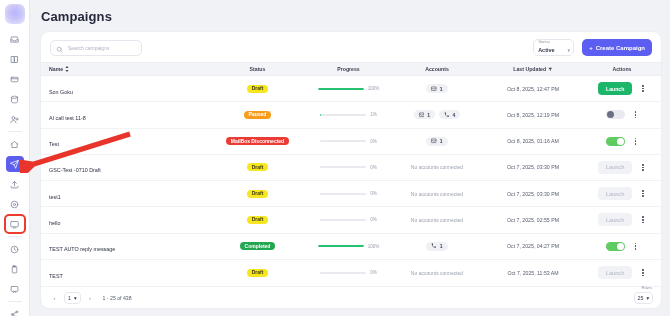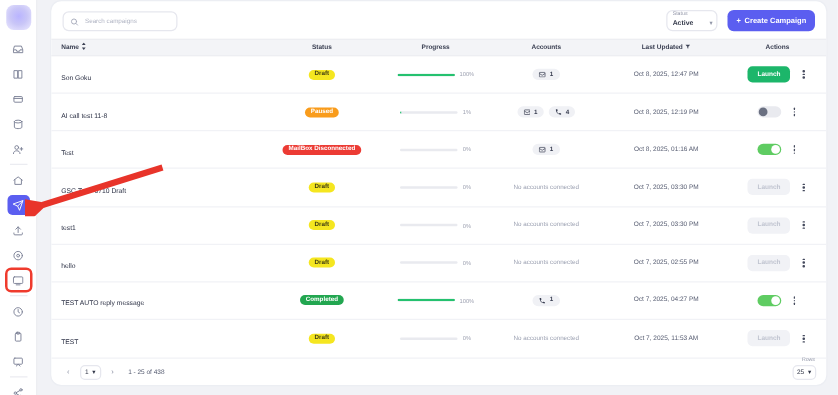--- a/index.html
+++ b/index.html
@@ -317,20 +317,21 @@
               <path d="M8.2 10.8l7.6-4.4M8.2 13.2l7.6 4.4"></path>
             </svg>
           </span>
         </div>
       </div>
     <div class="side-spacer"></div>
 
   </div>
 
   <div class="main">
+    <div class="page-title">Campaigns</div>
 
     <div class="card">
 
       <div class="toolbar">
         <div class="search-box">
           <span>
             <svg width="7" height="7" viewBox="0 0 24 24" fill="none" stroke="currentColor" stroke-width="2.6" stroke-linecap="round">
                 <circle cx="11" cy="11" r="7"></circle>
                 <line x1="16.5" y1="16.5" x2="21" y2="21"></line>
               </svg>

